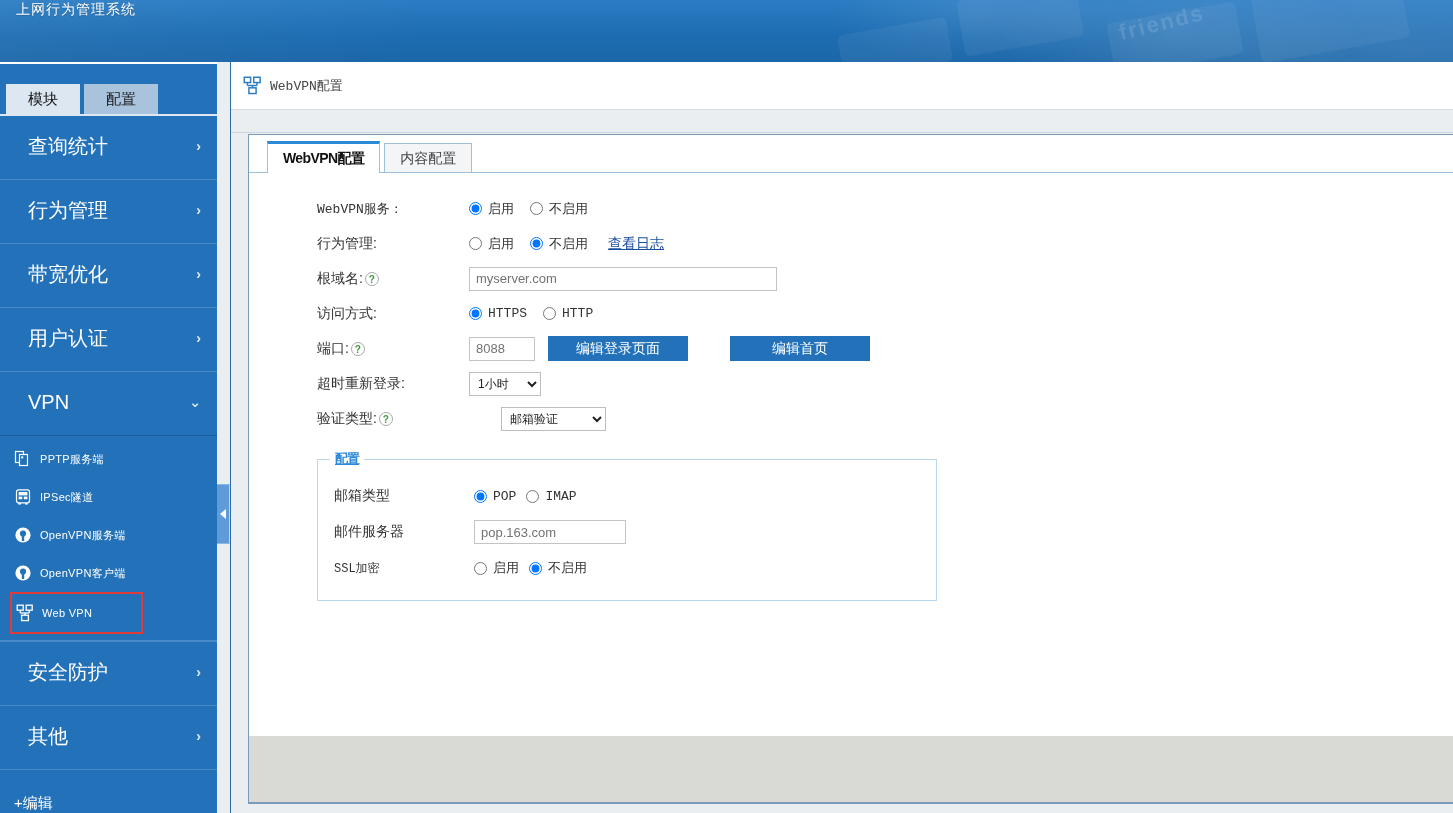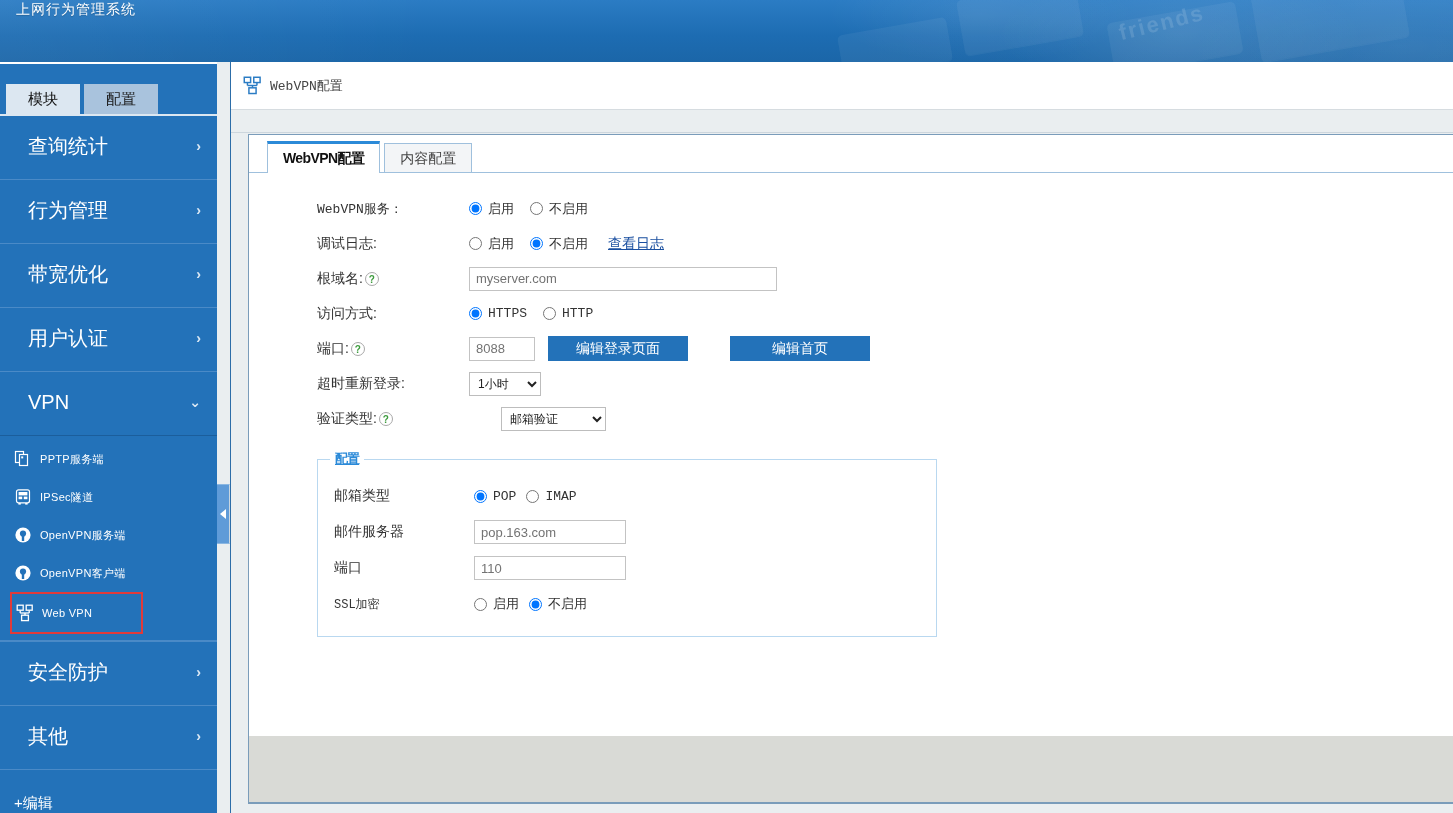--- a/index.html
+++ b/index.html
@@ -590,21 +590,21 @@
               <span>启用</span>
             </label>
             <label class="radio-opt">
               <input type="radio" name="svc" style="">
               <span>不启用</span>
             </label>
           </div>
         </div>
 
         <div class="frow">
-          <div class="flabel">调试日志:</div>
+          <div class="flabel">行为管理:</div>
           <div class="fctl radio-grp">
             <label class="radio-opt">
               <input type="radio" name="dbg" style="">
               <span>启用</span>
             </label>
             <label class="radio-opt">
               <input type="radio" name="dbg" checked="" style="">
               <span>不启用</span>
             </label>
             <span class="link">查看日志</span>
@@ -685,26 +685,20 @@
             </div>
           </div>
 
           <div class="frow sub">
             <div class="flabel">邮件服务器</div>
             <div class="fctl">
               <input class="txt w-mail" type="text" value="pop.163.com" style="">
             </div>
           </div>
 
-          <div class="frow sub">
-            <div class="flabel">端口</div>
-            <div class="fctl">
-              <input class="txt w-mail" type="text" value="110" style="">
-            </div>
-          </div>
 
           <div class="frow sub">
             <div class="flabel">
               <span class="mono" style="font-size:12px">SSL加密</span>
             </div>
             <div class="fctl radio-grp">
               <label class="radio-opt tight">
                 <input type="radio" name="ssl" style="">
                 <span>启用</span>
               </label>

